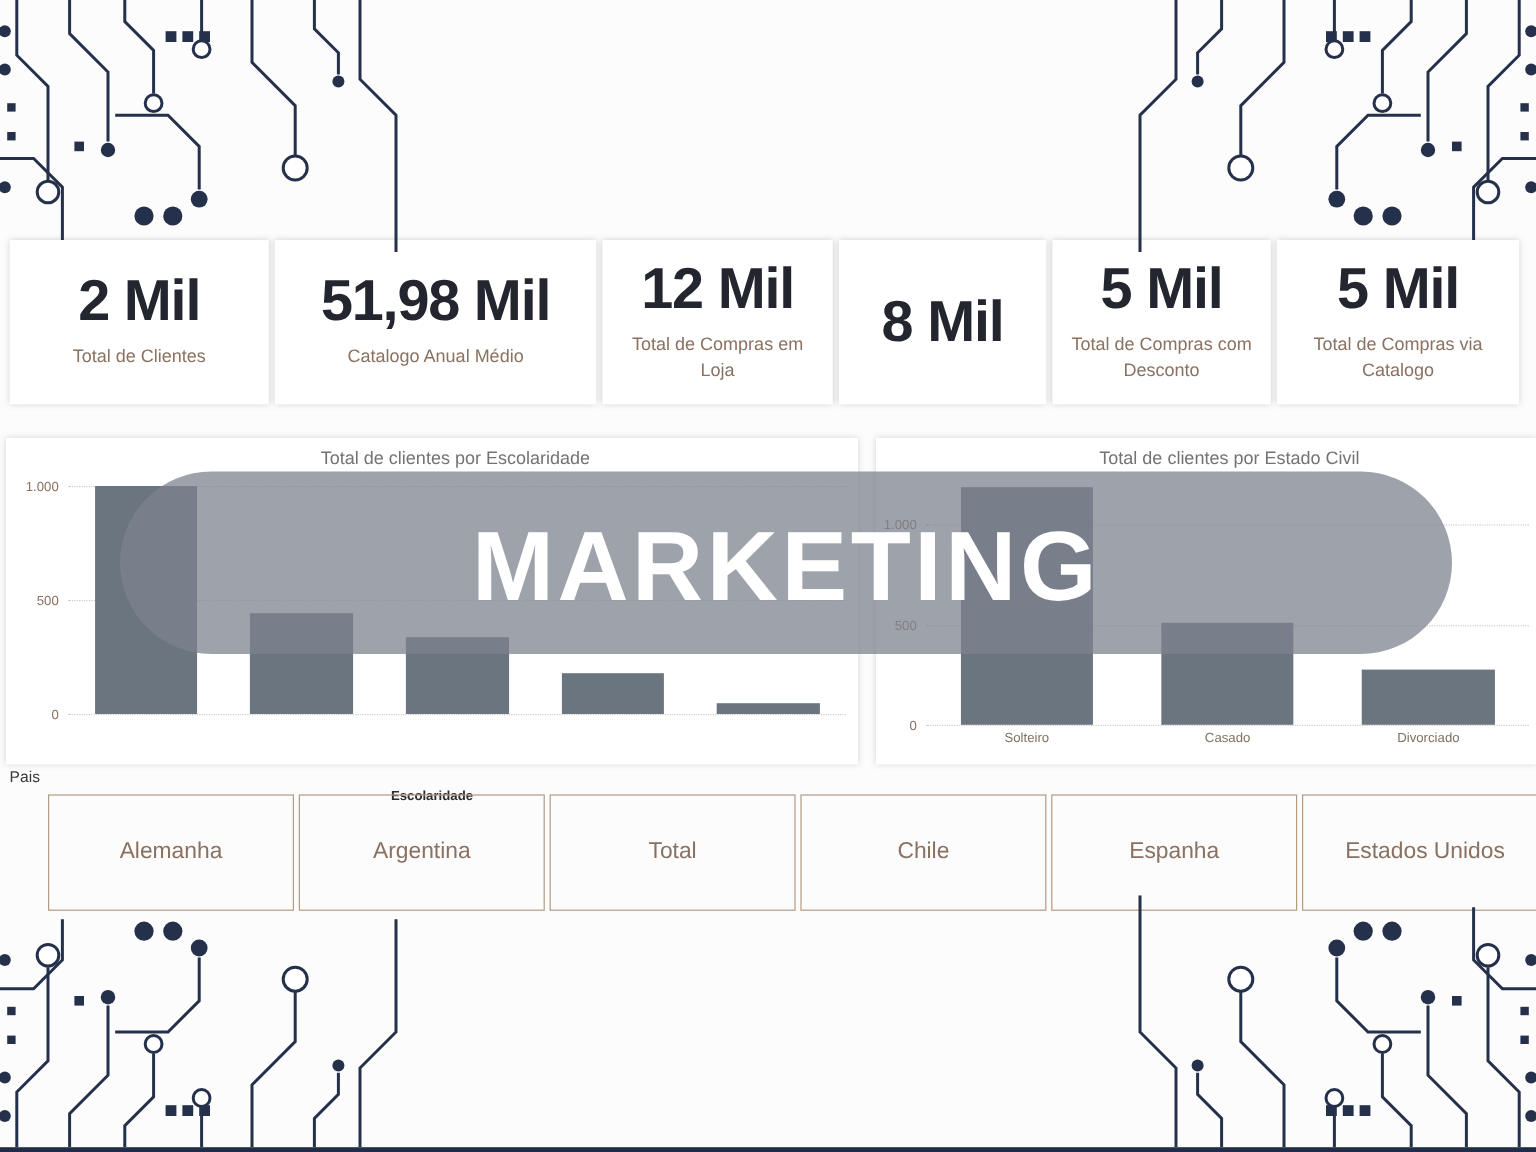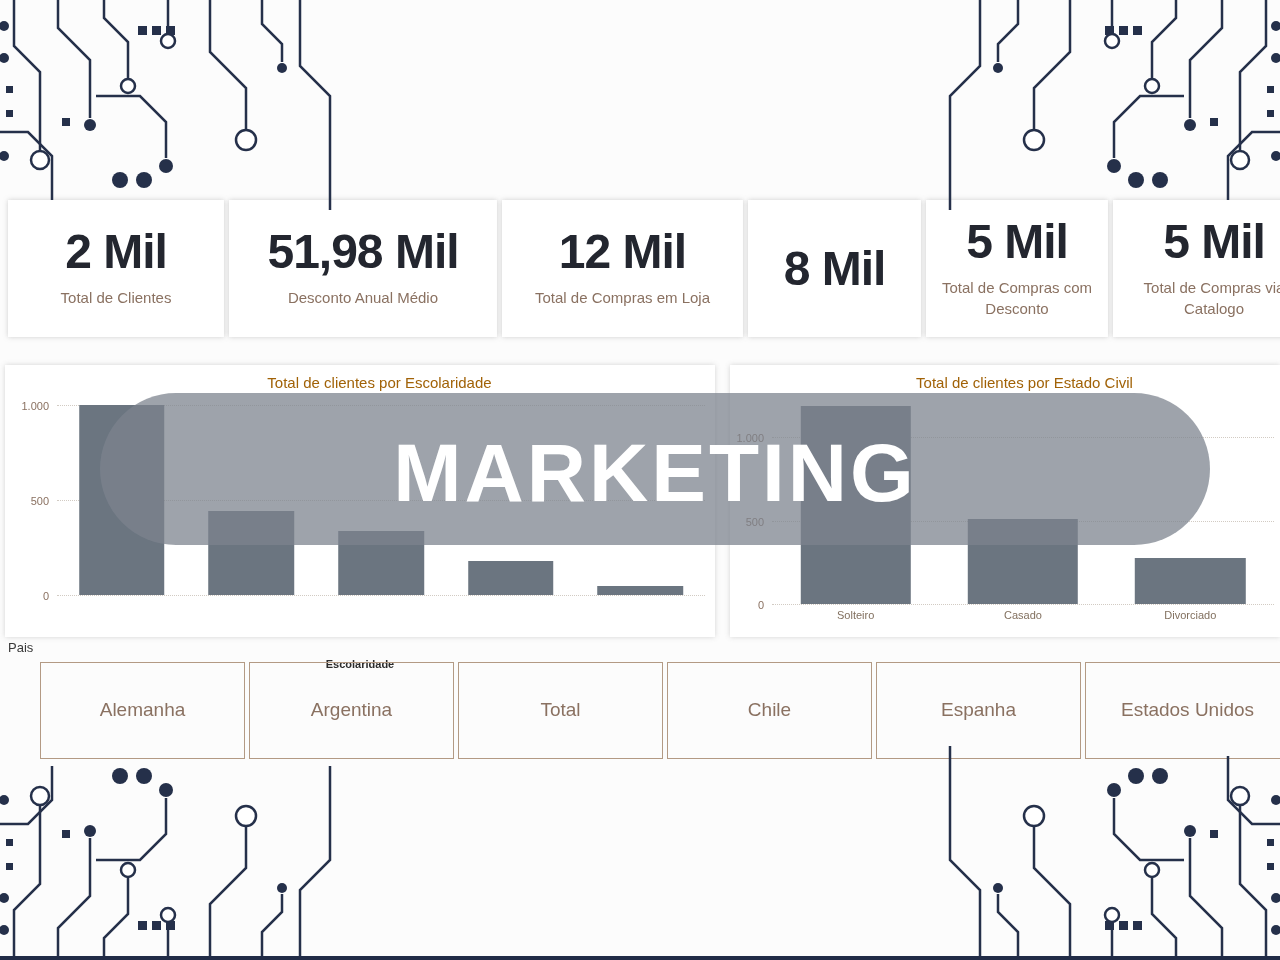--- a/index.html
+++ b/index.html
@@ -13,39 +13,39 @@
     position:absolute;left:0;top:200px;width:1280px;height:137px;
     display:flex;gap:5px;padding-left:8px;box-sizing:border-box;z-index:1;
   }
   .kpi-card{
     background:#ffffff;box-shadow:0 0 5px rgba(120,120,120,.35);
     display:flex;flex-direction:column;align-items:center;justify-content:center;
     flex:0 0 auto;
   }
   .kpi-card:nth-child(1){width:216px}
   .kpi-card:nth-child(2){width:268px}
-  .kpi-card:nth-child(3){width:241px}
+  .kpi-card:nth-child(3){width:192px}
   .kpi-card:nth-child(4){width:173px}
   .kpi-card:nth-child(5){width:182px}
   .kpi-card:nth-child(6){width:202px}
   .kpi-value{
     font-size:48px;font-weight:700;color:#23262f;letter-spacing:-1px;line-height:1;
   }
   .kpi-label{
     font-size:15px;color:#8a7161;margin-top:12px;text-align:center;
     line-height:1.35;padding:0 12px;
   }
   
   .chart-panel{
     position:absolute;background:#ffffff;box-shadow:0 0 5px rgba(120,120,120,.30);z-index:1;
   }
   #chart-0{left:5px;top:365px;width:710px;height:272px;}
   #chart-1{left:730px;top:365px;width:550px;height:272px;}
   .chart-title{
-    text-align:center;font-size:15px;color:#a16207;padding-top:9px;margin-left:39px;
+    text-align:center;font-size:15px;color:#737373;padding-top:9px;margin-left:39px;
   }
   .plot{position:absolute;}
   #chart-0 .plot{left:52px;right:10px;top:40px;height:190px;}
   #chart-1 .plot{left:42px;right:6px;top:39px;height:200px;}
   .gridline{
     position:absolute;left:0;right:0;height:0;
     border-top:1px dotted #d2cbc3;
   }
   .ytick{
     position:absolute;right:calc(100% + 8px);top:0;transform:translateY(-50%);
@@ -148,21 +148,21 @@
     <use href="#circuit-sym"></use>
   </svg>
 
 <div class="kpi-row">
     <div class="kpi-card">
       <div class="kpi-value">2 Mil</div>
       <div class="kpi-label">Total de Clientes</div>
     </div>
     <div class="kpi-card">
       <div class="kpi-value">51,98 Mil</div>
-      <div class="kpi-label">Desconto Anual Médio</div>
+      <div class="kpi-label">Catalogo Anual Médio</div>
     </div>
     <div class="kpi-card">
       <div class="kpi-value">12 Mil</div>
       <div class="kpi-label">Total de Compras em Loja</div>
     </div>
     <div class="kpi-card">
       <div class="kpi-value">8 Mil</div>
     </div>
     <div class="kpi-card">
       <div class="kpi-value">5 Mil</div>

